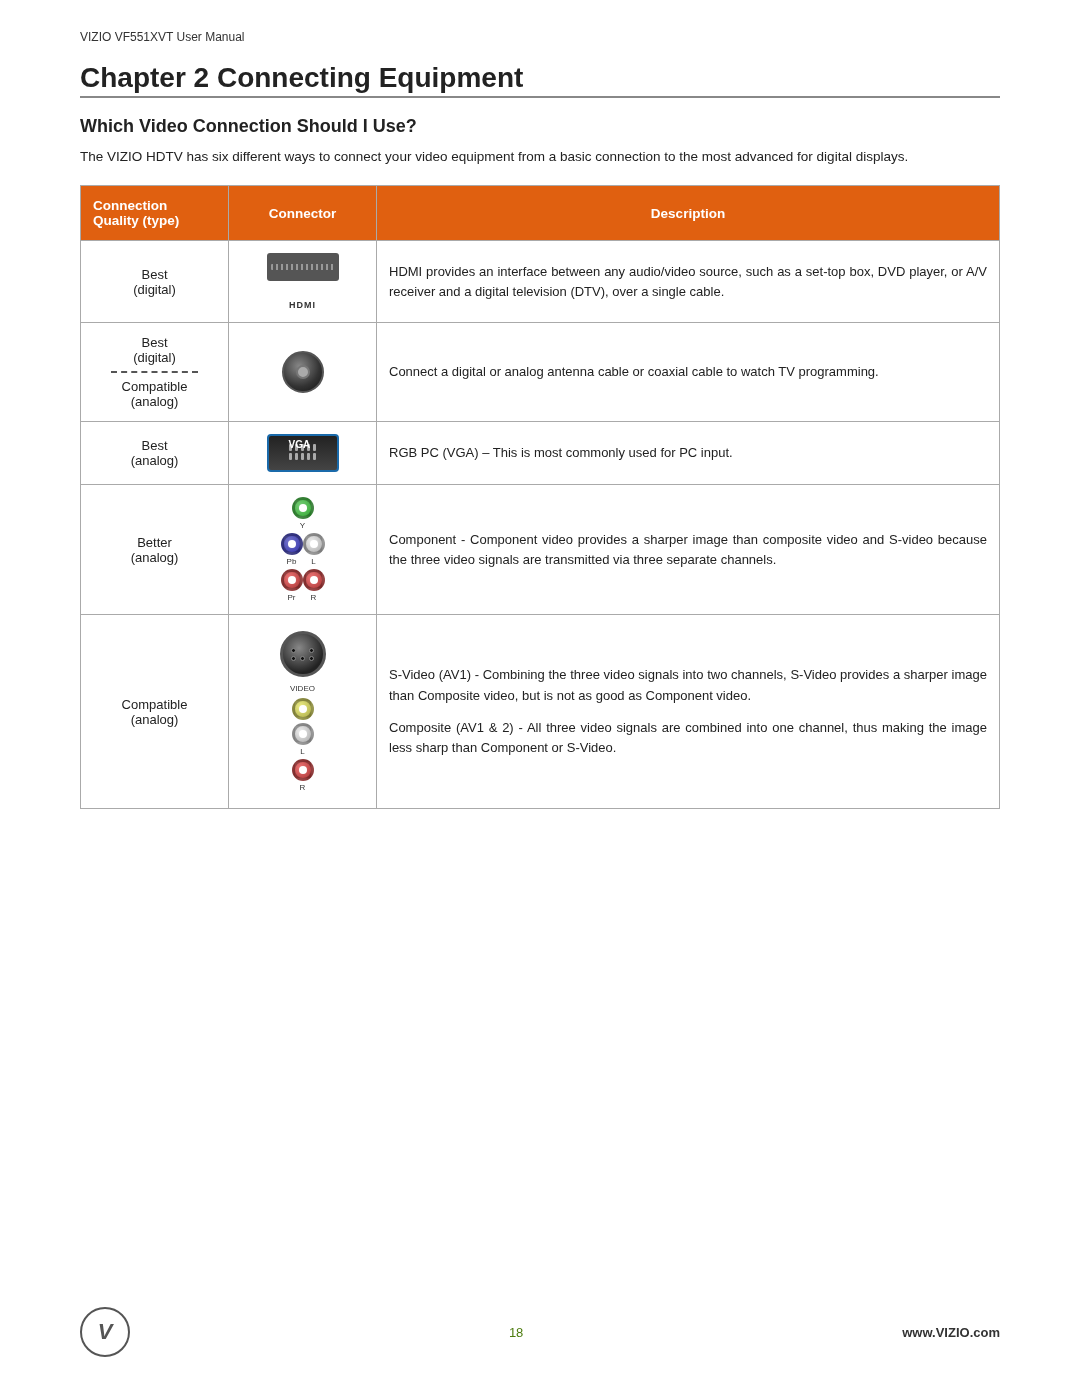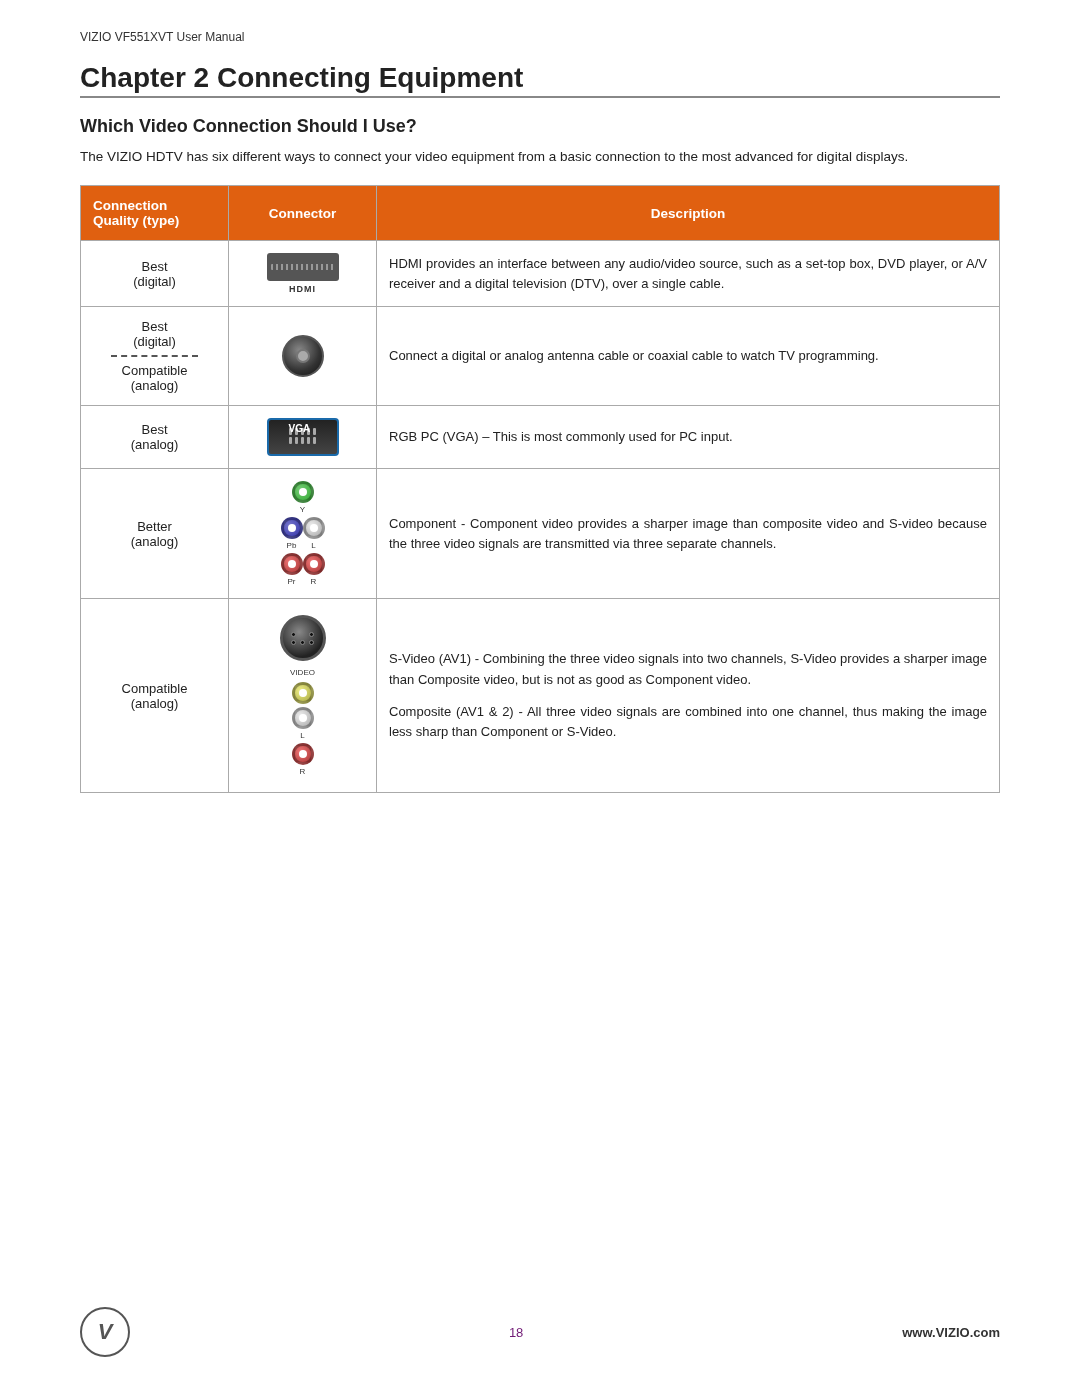--- a/index.html
+++ b/index.html
@@ -105,21 +105,21 @@
       border-top: 2px dashed #555;
       margin: 6px auto;
       width: 70%;
     }
     
     .connector-icon {
       display: flex;
       flex-direction: column;
       align-items: center;
       justify-content: center;
-      gap: 0;
+      gap: 16px;
     }
     
     .hdmi-shape {
       width: 72px;
       height: 28px;
       background: #555;
       border-radius: 3px;
       position: relative;
       display: flex;
       align-items: center;
@@ -283,21 +283,21 @@
       display: flex;
       align-items: center;
       justify-content: center;
       font-size: 22px;
       font-weight: bold;
       color: #555;
       font-style: italic;
     }
     .footer-page {
       font-size: 13px;
-      color: #701a75;
+      color: #4d7c0f;
       text-align: center;
     }
     .footer-url {
       font-size: 13px;
       font-weight: bold;
       color: #333;
     }
   </style>
 </head>
 <body>

